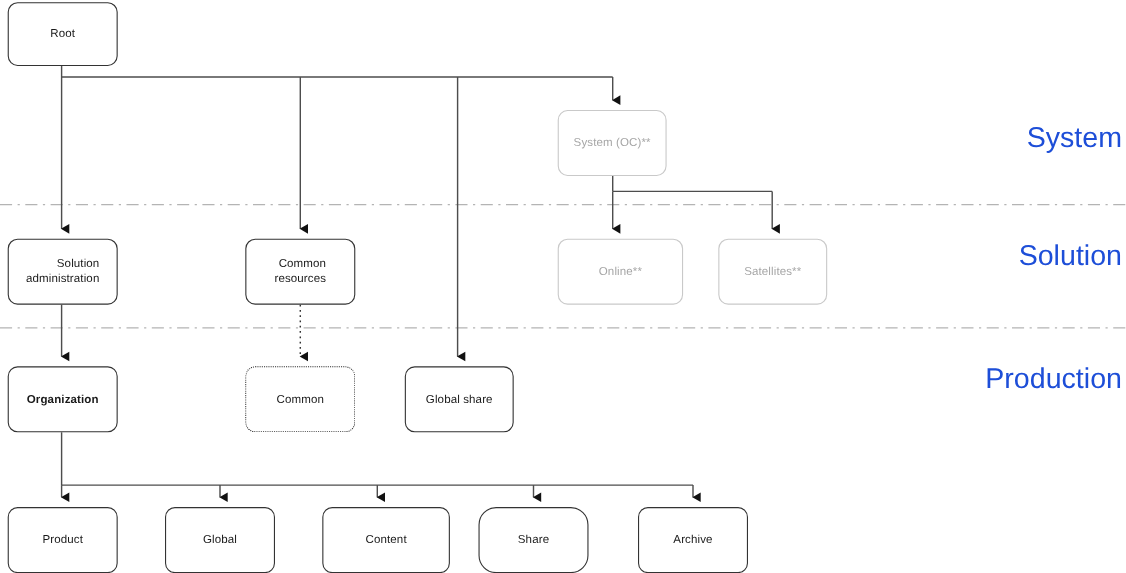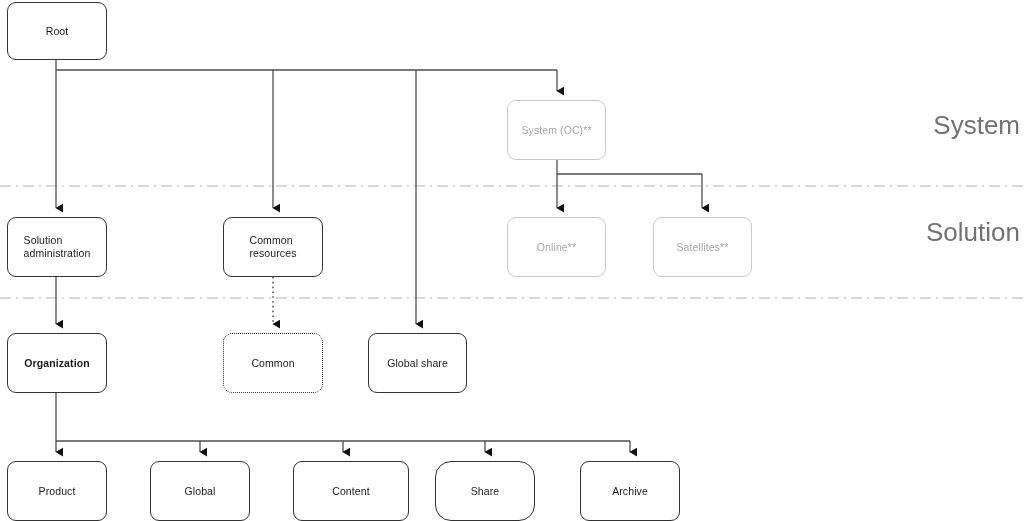--- a/index.html
+++ b/index.html
@@ -23,21 +23,21 @@
     top: 0;
     width: 1024px;
     height: 521px;
   }
   .node {
     position: absolute;
     box-sizing: border-box;
     display: flex;
     align-items: center;
     justify-content: center;
-    text-align: left;
+    text-align: right;
     border-radius: 9px;
     background: #ffffff;
     font-size: 10.5px;
     line-height: 13px;
     color: #1a1a1a;
     letter-spacing: 0.1px;
     white-space: pre-line;
     padding: 2px 4px;
   }
   .node.solid {
@@ -45,21 +45,21 @@
   }
   .node.ghost {
     border: 1.3px solid #c9c9c9;
     color: #a6a6a6;
   }
   .node.dotted {
     border: 1.6px dotted #2b2b2b;
   }
   .band-label {
     position: absolute;
-    color: #737373;
+    color: #1d4ed8;
     font-size: 26px;
     line-height: 30px;
     text-align: right;
     white-space: nowrap;
   }
 </style>
 </head>
 <body>
 
 <div id="diagram-root">
@@ -125,21 +125,21 @@
   <div class="node solid" style="left:7px; top:217px; width:100px; height:60px;">
     <span>Solution
 administration</span>
   </div>
 
   <div class="node solid" style="left:223px; top:217px; width:100px; height:60px;">
     <span>Common
 resources</span>
   </div>
 
-  <div class="node ghost" style="left:507px; top:217px; width:99px; height:60px;">
+  <div class="node ghost" style="left:507px; top:217px; width:114px; height:60px;">
     <span>Online**</span>
   </div>
 
   <div class="node ghost" style="left:653px; top:217px; width:99px; height:60px;">
     <span>Satellites**</span>
   </div>
 
   <div class="node solid" style="left:7px; top:333px; width:100px; height:60px;font-weight:bold;">
     <span>Organization</span>
   </div>
@@ -169,14 +169,15 @@
   </div>
 
   <div class="node solid" style="left:580px; top:461px; width:100px; height:60px;">
     <span>Archive</span>
   </div>
 
   <div class="band-label" style="right:4px; top:110px;">System</div>
 
   <div class="band-label" style="right:4px; top:217px;">Solution</div>
 
+  <div class="band-label" style="right:4px; top:329px;">Production</div>
 
 </div>
 
 </body></html>

